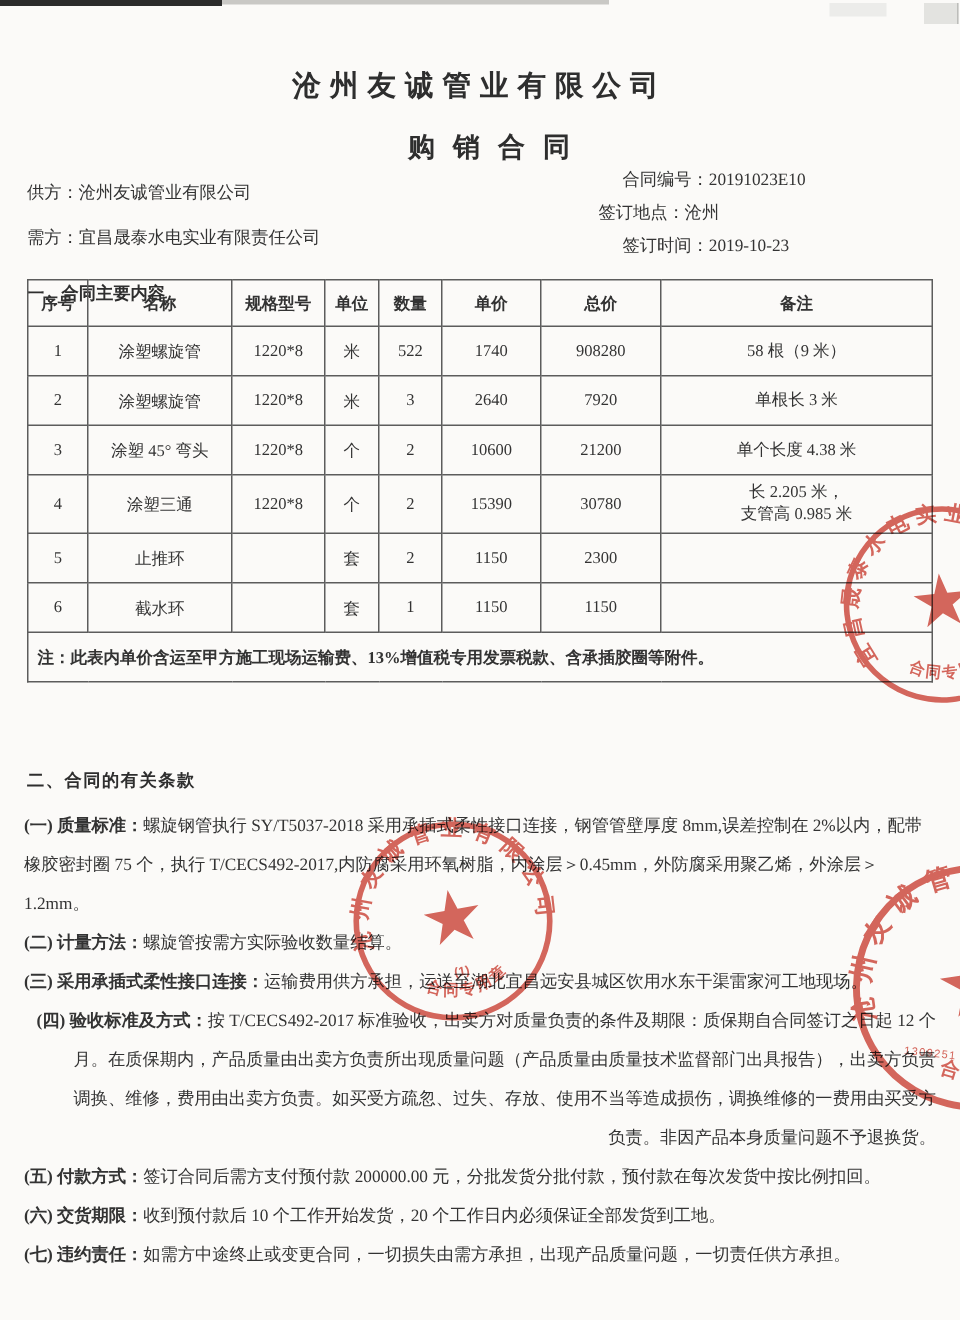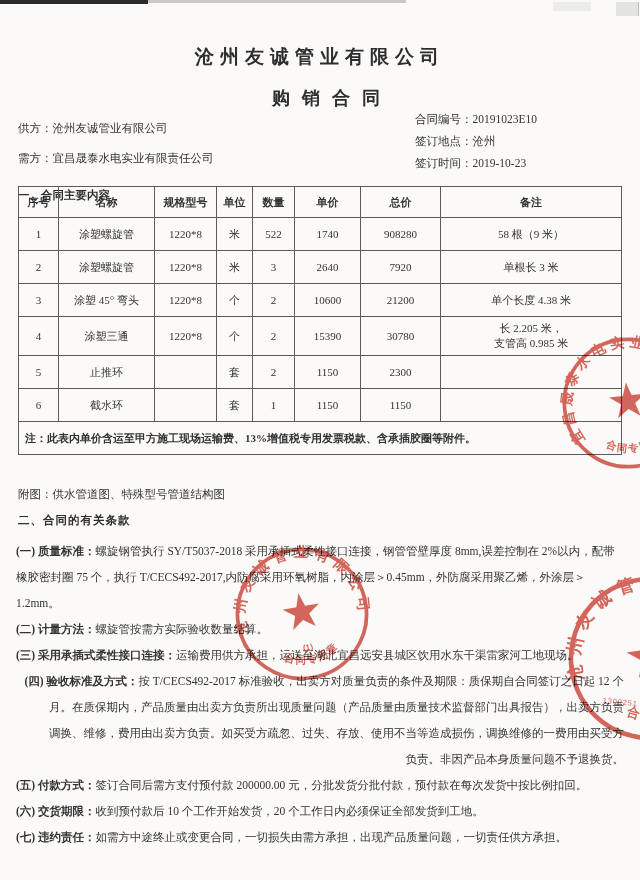--- a/index.html
+++ b/index.html
@@ -20,21 +20,21 @@
     font-size:19px;font-weight:600;letter-spacing:6px;color:#2e2e2e;margin:0;
   }
   .doc-title{
     position:absolute;left:12px;top:86px;width:100%;text-align:center;
     font-size:18px;font-weight:700;letter-spacing:12px;color:#2e2e2e;margin:0;
   }
   .meta{position:absolute;font-size:11.5px;color:#333;white-space:nowrap;}
   #meta-supplier{left:18px;top:121px;}
   #meta-buyer{left:18px;top:151px;}
   #meta-no{left:415px;top:112px;}
-  #meta-place{left:415px;top:134px;}
+  #meta-place{left:399px;top:134px;}
   #meta-date{left:415px;top:156px;}
 
   .sec-title{position:absolute;font-size:11.5px;font-weight:600;color:#2e2e2e;}
   #sec1-title{left:18px;top:188px;}
   #sec2-title{left:18px;top:513px;letter-spacing:1px;}
   #attachment{position:absolute;left:18px;top:487px;font-size:11.5px;color:#333;}
 
   table.items{
     position:absolute;left:18px;top:186px;width:603px;
     border-collapse:collapse;table-layout:fixed;
@@ -184,21 +184,20 @@
           <td class="remark"></td>
         </tr>
       </tbody>
     <tbody>
       <tr class="note-row">
         <td colspan="8">注：此表内单价含运至甲方施工现场运输费、13%增值税专用发票税款、含承插胶圈等附件。</td>
       </tr>
     </tbody>
   </table>
 
-  <div id="attachment">附图：供水管道图、特殊型号管道结构图</div>
   <div class="sec-title" id="sec2-title">二、合同的有关条款</div>
 
   <div id="clauses">
       <div class="clause"><span class="clause-label">(一) </span><b>质量标准：</b>螺旋钢管执行 SY/T5037-2018 采用承插式柔性接口连接，钢管管壁厚度 8mm,误差控制在 2%以内，配带橡胶密封圈 75 个，执行 T/CECS492-2017,内防腐采用环氧树脂，内涂层＞0.45mm，外防腐采用聚乙烯，外涂层＞1.2mm。</div>
       <div class="clause"><span class="clause-label">(二) </span><b>计量方法：</b>螺旋管按需方实际验收数量结算。</div>
       <div class="clause"><span class="clause-label">(三) </span><b>采用承插式柔性接口连接：</b>运输费用供方承担，运送至湖北宜昌远安县城区饮用水东干渠雷家河工地现场。</div>
       <div class="clause hang"><span class="clause-label">(四) </span><b>验收标准及方式：</b>按 T/CECS492-2017 标准验收，出卖方对质量负责的条件及期限：质保期自合同签订之日起 12 个月。在质保期内，产品质量由出卖方负责所出现质量问题（产品质量由质量技术监督部门出具报告），出卖方负责调换、维修，费用由出卖方负责。如买受方疏忽、过失、存放、使用不当等造成损伤，调换维修的一费用由买受方负责。非因产品本身质量问题不予退换货。</div>
       <div class="clause"><span class="clause-label">(五) </span><b>付款方式：</b>签订合同后需方支付预付款 200000.00 元，分批发货分批付款，预付款在每次发货中按比例扣回。</div>
       <div class="clause"><span class="clause-label">(六) </span><b>交货期限：</b>收到预付款后 10 个工作开始发货，20 个工作日内必须保证全部发货到工地。</div>
       <div class="clause"><span class="clause-label">(七) </span><b>违约责任：</b>如需方中途终止或变更合同，一切损失由需方承担，出现产品质量问题，一切责任供方承担。</div>

